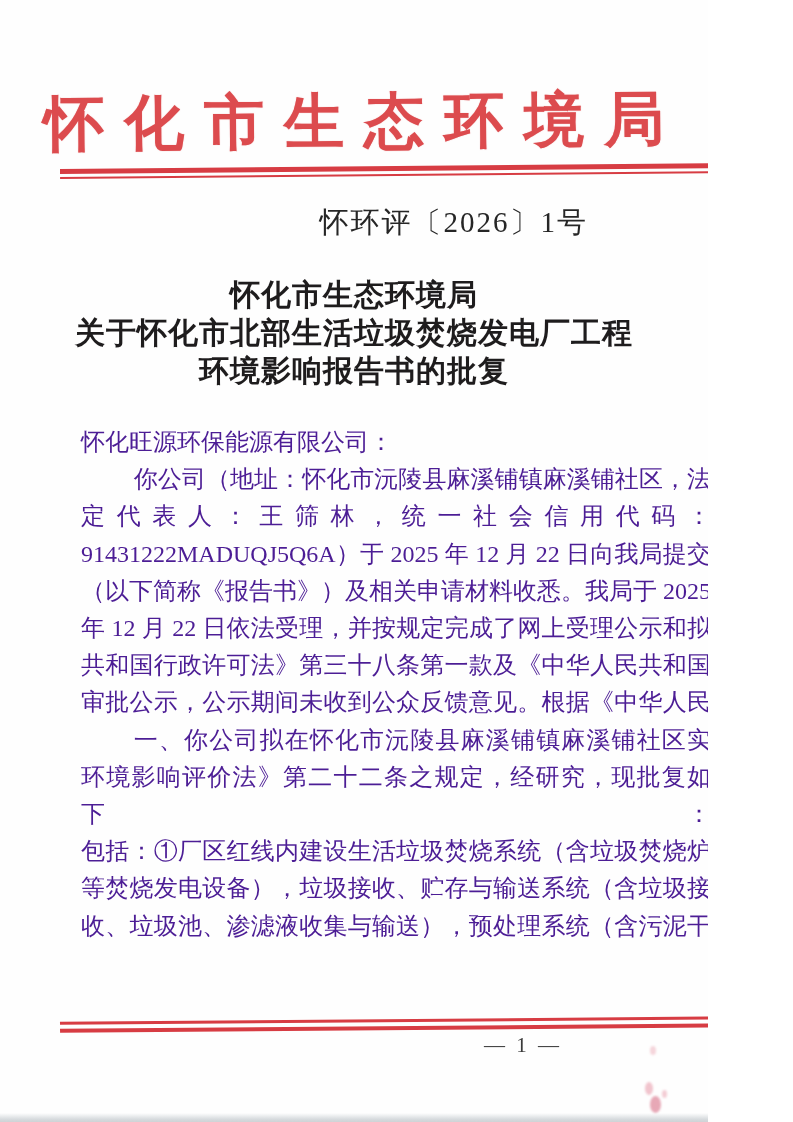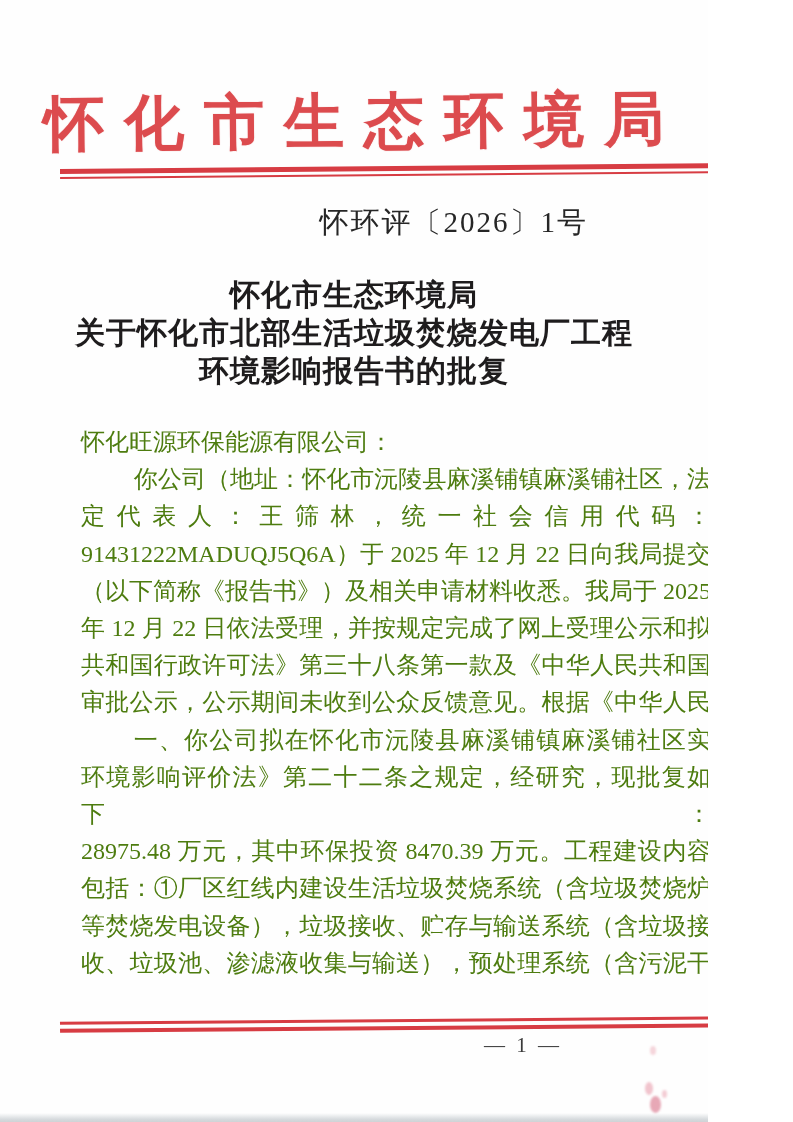--- a/index.html
+++ b/index.html
@@ -78,21 +78,21 @@
   .body-text {
     position: absolute;
     top: 424px;
     left: 81px;
     width: 630px;
     font-size: 24px;
   }
   .bline {
     line-height: 37.2px;
     white-space: normal;
-    color: #4d7c0f;
+    color: #4c1d95;
   }
   .bline.just {
     text-align: justify;
     text-align-last: justify;
   }
   .bline.indent { text-indent: 2.2em; }
   
   .pagenum {
     position: absolute;
     top: 1033px;
@@ -146,21 +146,20 @@
       <div class="bline">怀化旺源环保能源有限公司：</div>
       <div class="bline indent just">你公司（地址：怀化市沅陵县麻溪铺镇麻溪铺社区，法</div>
       <div class="bline just">定代表人：王筛林，统一社会信用代码：</div>
       <div class="bline just">91431222MADUQJ5Q6A）于 2025 年 12 月 22 日向我局提交</div>
       <div class="bline just">（以下简称《报告书》）及相关申请材料收悉。我局于 2025</div>
       <div class="bline just">年 12 月 22 日依法受理，并按规定完成了网上受理公示和拟</div>
       <div class="bline just">共和国行政许可法》第三十八条第一款及《中华人民共和国</div>
       <div class="bline just">审批公示，公示期间未收到公众反馈意见。根据《中华人民</div>
       <div class="bline indent just">一、你公司拟在怀化市沅陵县麻溪铺镇麻溪铺社区实</div>
       <div class="bline just">环境影响评价法》第二十二条之规定，经研究，现批复如下：</div>
-      <div class="bline just">28975.48 万元，其中环保投资 8470.39 万元。工程建设内容</div>
       <div class="bline just">包括：①厂区红线内建设生活垃圾焚烧系统（含垃圾焚烧炉</div>
       <div class="bline just">等焚烧发电设备），垃圾接收、贮存与输送系统（含垃圾接</div>
       <div class="bline just">收、垃圾池、渗滤液收集与输送），预处理系统（含污泥干</div>
     </div>
 
   <div class="rule rule-bottom">
     <div class="bar b1"></div>
     <div class="gap"></div>
     <div class="bar b2"></div>
   </div>

